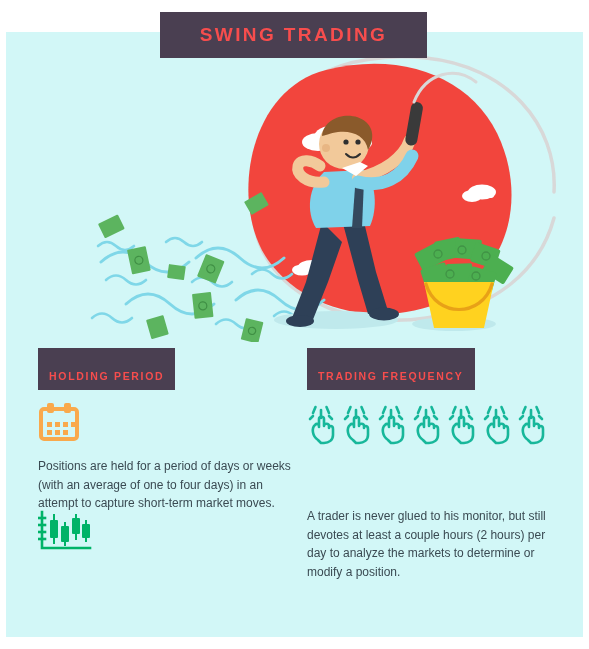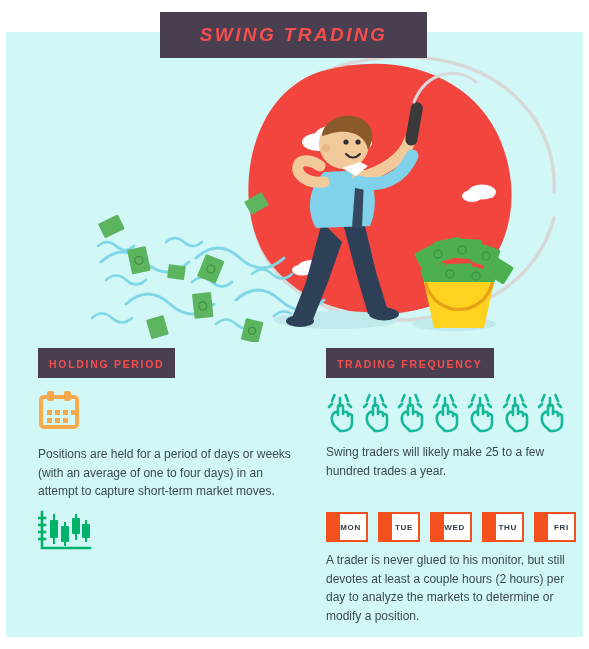--- a/index.html
+++ b/index.html
@@ -5,35 +5,35 @@
   html,body{margin:0;padding:0;background:#ffffff;}
   body{width:589px;height:649px;overflow:hidden;font-family:"Liberation Sans",sans-serif;}
 
   #page{position:relative;width:589px;height:649px;background:#ffffff;}
 
   
   .panel{position:absolute;left:6px;top:32px;width:577px;height:605px;background:#d2f7f7;}
 
   
   .banner{position:absolute;left:160px;top:12px;width:267px;height:46px;background:#4a3f51;
-          display:flex;align-items:center;justify-content:center;z-index:40;font-style:italic;}
+          display:flex;align-items:center;justify-content:center;z-index:40;}
   .banner-text{color:#f74d4d;font-size:19px;font-weight:bold;letter-spacing:2.4px;}
 
   
   .illu{position:absolute;left:6px;top:32px;width:577px;height:310px;overflow:hidden;}
   .illu svg{display:block;}
 
   
   .sec{position:absolute;}
   .sec-l{left:38px;width:262px;}
-  .sec-r{left:326px;width:252px;}
+  .sec-r{left:307px;width:252px;}
   .row1{top:348px;}
   .row2{top:498px;}
 
-  .tag{display:inline-block;background:#4a3f51;padding:6px 11px 6px 11px;}
+  .tag{display:inline-block;background:#4a3f51;padding:18px 11px 6px 11px;}
   .tag span{color:#f74d4d;font-size:10.5px;font-weight:bold;letter-spacing:1.7px;
             font-family:"Liberation Sans",sans-serif;white-space:nowrap;}
 
   .icons{margin-top:12px;height:46px;}
   .body-txt{margin-top:9px;color:#3a4a52;font-size:12px;line-height:18.5px;
             font-family:"Liberation Sans",sans-serif;}
 
   .hands{display:flex;gap:4px;align-items:flex-end;margin-top:10px;}
   .days{display:flex;gap:10px;margin-top:14px;}
   .day{position:relative;width:42px;height:30px;border:2px solid #f4511e;background:#ffffff;
@@ -312,21 +312,20 @@
               <path d="M20 11 L17.5 5"></path>
             <path d="M1 17 L4 14"></path>
               <path d="M23 17 L20 14"></path>
             <path d="M9 38 C3 34 2.5 26 6 23 C8 21 10 22 10 25 L10 17
                      C10 14 15 14 15 17 L15 24 C15 21 20 21 20 24
                      L20 26 C20 23 24 23.5 24 27 L24 33 C24 38 20 41 15 41 L12 41 Z"></path>
           </g>
         </g>
       </svg>
     </div>
-    <div class="body-txt">Swing traders will likely make 25 to a few hundred trades a year.</div>
   </div>
 
   <div class="sec sec-l row2">
     <div class="icons">
       <svg width="56" height="42" viewBox="0 0 56 42" xmlns="http://www.w3.org/2000/svg">
         <g stroke="#00b368" stroke-width="2.6" fill="none" stroke-linecap="square">
           <path d="M4 2 L4 38 L52 38"></path>
           <path d="M1 8 L7 8"></path>
             <path d="M1 15 L7 15"></path>
             <path d="M1 22 L7 22"></path>
@@ -340,38 +339,16 @@
           <rect x="34" y="8" width="8" height="16" rx="1"></rect>
           <rect x="37" y="4" width="2" height="26"></rect>
           <rect x="44" y="14" width="8" height="14" rx="1"></rect>
           <rect x="47" y="10" width="2" height="22"></rect>
         </g>
       </svg>
     </div>
   </div>
 
   <div class="sec sec-r row2">
-    <div class="days">
-      <div class="day">
-        <div class="band"></div>
-        <div class="lbl">MON</div>
-      </div>
-      <div class="day">
-        <div class="band"></div>
-        <div class="lbl">TUE</div>
-      </div>
-      <div class="day">
-        <div class="band"></div>
-        <div class="lbl">WED</div>
-      </div>
-      <div class="day">
-        <div class="band"></div>
-        <div class="lbl">THU</div>
-      </div>
-      <div class="day">
-        <div class="band"></div>
-        <div class="lbl">FRI</div>
-      </div>
-    </div>
     <div class="body-txt">A trader is never glued to his monitor, but still devotes at least a couple hours (2 hours) per day to analyze the markets to determine or modify a position.</div>
   </div>
 
 </div>
 
 </body></html>

